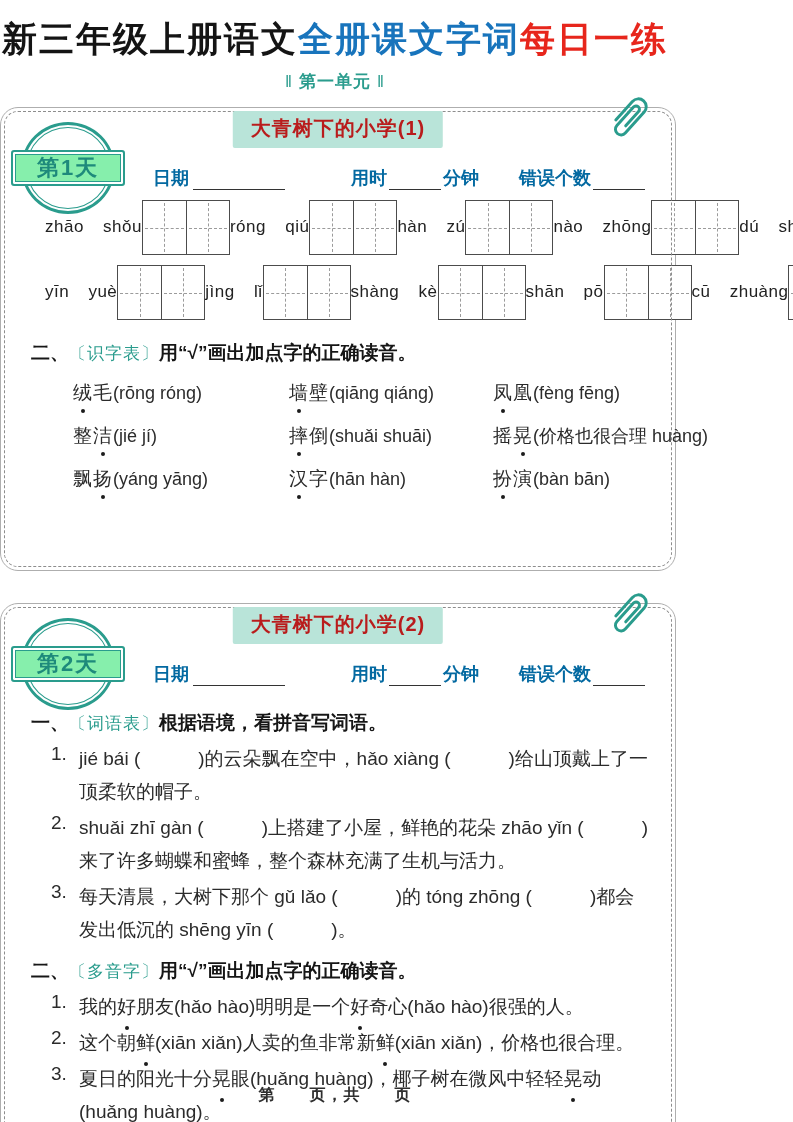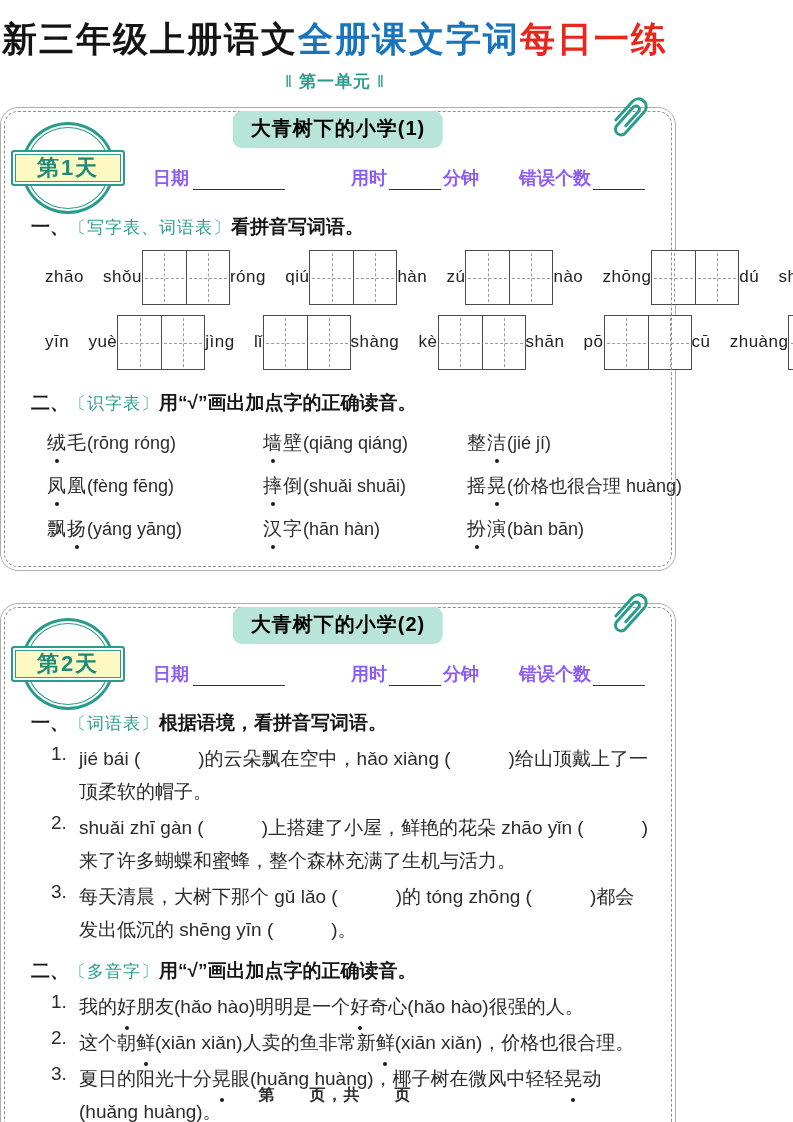--- a/index.html
+++ b/index.html
@@ -41,47 +41,47 @@
   .card1 { margin-top:14px; min-height:464px; }
   .card2 { margin-top:32px; min-height:468px; }
 
   .clip {
     position:absolute; top:-18px; right:22px; width:46px; height:52px;
     transform:rotate(42deg); z-index:3;
   }
 
   .lesson-tab {
     position:absolute; top:3px; left:50%; transform:translateX(-50%);
-    background:#b9e4d9; color:#000000;
+    background:#b9e4d9; color:#b91c1c;
     font-size:20px; font-weight:700; letter-spacing:1px;
-    padding:4px 18px 6px; border-radius:9px; z-index:2; white-space:nowrap;
+    padding:4px 18px 6px; border-radius:2px; z-index:2; white-space:nowrap;
   }
 
   .day-badge {
     position:absolute; left:6px; top:14px; width:120px; height:92px; z-index:2;
   }
   .badge-circle {
     position:absolute; left:14px; top:0; width:94px; height:92px;
     border:3.5px solid #2a9c8d; border-radius:50%; background:#fff;
   }
   .badge-circle::before {
     content:""; position:absolute; inset:2px;
     border:1px solid #2a9c8d; border-radius:50%;
   }
   .badge-rect {
     position:absolute; left:4px; top:28px; width:114px; height:36px;
-    background:#fef9c3; border:2px solid #2a9c8d; border-radius:3px;
+    background:#86efac; border:2px solid #2a9c8d; border-radius:3px;
     box-shadow:inset 0 0 0 2px #fff, inset 0 0 0 3px #2a9c8d;
     display:flex; align-items:center; justify-content:center;
     font-size:22px; font-weight:800; color:#1e8a7b; letter-spacing:2px;
   }
 
   .meta-row {
     margin:46px 0 0 122px;
-    font-size:18px; font-weight:600; color:#8b5cf6;
+    font-size:18px; font-weight:600; color:#0369a1;
     display:flex; align-items:flex-end; white-space:nowrap;
   }
   .blank-line { display:inline-block; border-bottom:1.6px solid #333; height:20px; }
   .bl-date { width:92px; margin:0 4px; }
   .bl-time { width:52px; margin:0 2px; }
   .bl-err  { width:52px; margin:0 2px; }
   .meta-gap1 { width:62px; } .meta-gap2 { width:40px; }
 
   .sec-head { margin-top:24px; font-size:19px; color:#161616; }
   .sec-num { font-weight:700; }
@@ -108,21 +108,21 @@
     border-top:1px dashed #9b9b9b;
   }
 
   
   .read-grid {
     margin:14px 0 0 16px;
     display:grid; grid-template-columns:216px 204px auto;
     row-gap:17px;
   }
   .read-item { font-size:19px; white-space:nowrap; }
-  .read-word { letter-spacing:1px; }
+  .read-word { letter-spacing:1px;margin-left:26px; }
   .read-py { font-size:18px; }
   .dotchar { position:relative; display:inline-block; }
   .dotchar::after {
     content:""; position:absolute; left:50%; transform:translateX(-50%);
     bottom:-7px; width:4px; height:4px; border-radius:50%; background:#1c1c1c;
   }
 
   
   .sent-list { margin:6px 0 0 20px; }
   .sent { display:flex; margin-top:3px; }
@@ -165,23 +165,20 @@
         <span class="blank-line bl-date"></span>
       <span class="meta-gap1"></span>
       <span>用时</span>
         <span class="blank-line bl-time"></span>
         <span>分钟</span>
       <span class="meta-gap2"></span>
       <span>错误个数</span>
         <span class="blank-line bl-err"></span>
     </div>
 
-    <div class="sec-head">
-      <span class="sec-num">一、</span><span class="sec-tag">〔写字表、词语表〕</span><span class="sec-title">看拼音写词语。</span>
-    </div>
 
     <div class="pin-rows" id="d1-rows">
         <div class="pin-row">
           <div class="pin-group">
             <div class="pin-label">zhāo shǒu</div>
             <div class="cellpair">
               <div class="tcell"></div>
               <div class="tcell"></div>
             </div>
           </div>
@@ -253,22 +250,22 @@
         </div>
       </div>
 
     <div class="sec-head" style="margin-top:20px;">
       <span class="sec-num">二、</span><span class="sec-tag">〔识字表〕</span><span class="sec-title">用“√”画出加点字的正确读音。</span>
     </div>
 
     <div class="read-grid" id="d1-items">
         <div class="read-item"><span class="read-word"><span class="dotchar">绒</span><span>毛</span></span><span class="read-py">(rōng róng)</span></div>
         <div class="read-item"><span class="read-word"><span class="dotchar">墙</span><span>壁</span></span><span class="read-py">(qiāng qiáng)</span></div>
+        <div class="read-item"><span class="read-word"><span class="dotchar">凤</span><span>凰</span></span><span class="read-py">(fèng fēng)</span></div>
         <div class="read-item"><span class="read-word"><span>整</span><span class="dotchar">洁</span></span><span class="read-py">(jié jí)</span></div>
-        <div class="read-item"><span class="read-word"><span class="dotchar">凤</span><span>凰</span></span><span class="read-py">(fèng fēng)</span></div>
         <div class="read-item"><span class="read-word"><span class="dotchar">摔</span><span>倒</span></span><span class="read-py">(shuǎi shuāi)</span></div>
         <div class="read-item"><span class="read-word"><span>摇</span><span class="dotchar">晃</span></span><span class="read-py">(价格也很合理 huàng)</span></div>
         <div class="read-item"><span class="read-word"><span>飘</span><span class="dotchar">扬</span></span><span class="read-py">(yáng yāng)</span></div>
         <div class="read-item"><span class="read-word"><span class="dotchar">汉</span><span>字</span></span><span class="read-py">(hān hàn)</span></div>
         <div class="read-item"><span class="read-word"><span class="dotchar">扮</span><span>演</span></span><span class="read-py">(bàn bān)</span></div>
       </div>
   </section>
 
   <section class="card card2">
     <svg class="clip" viewBox="0 0 40 46">

